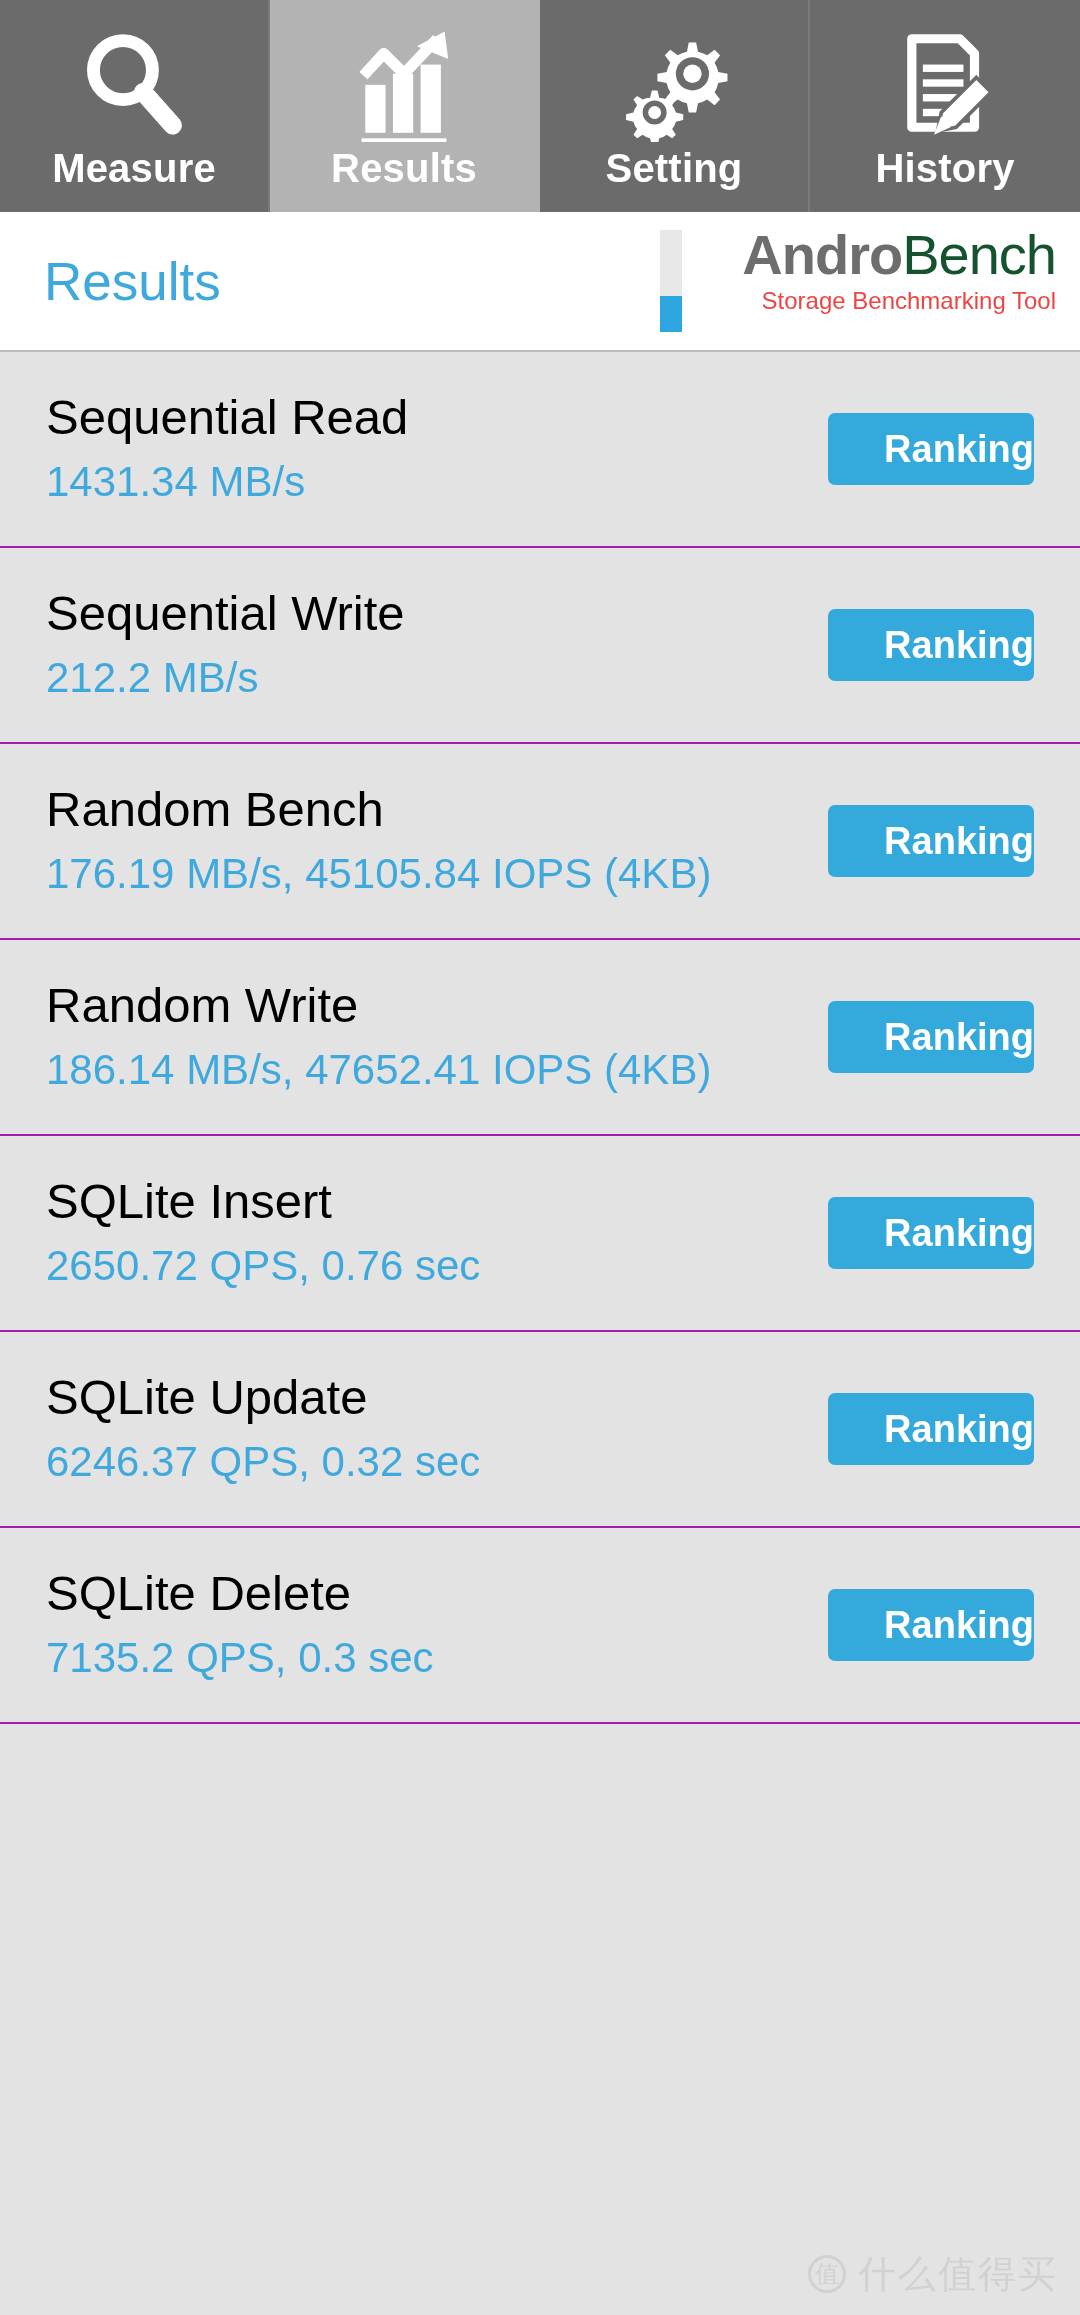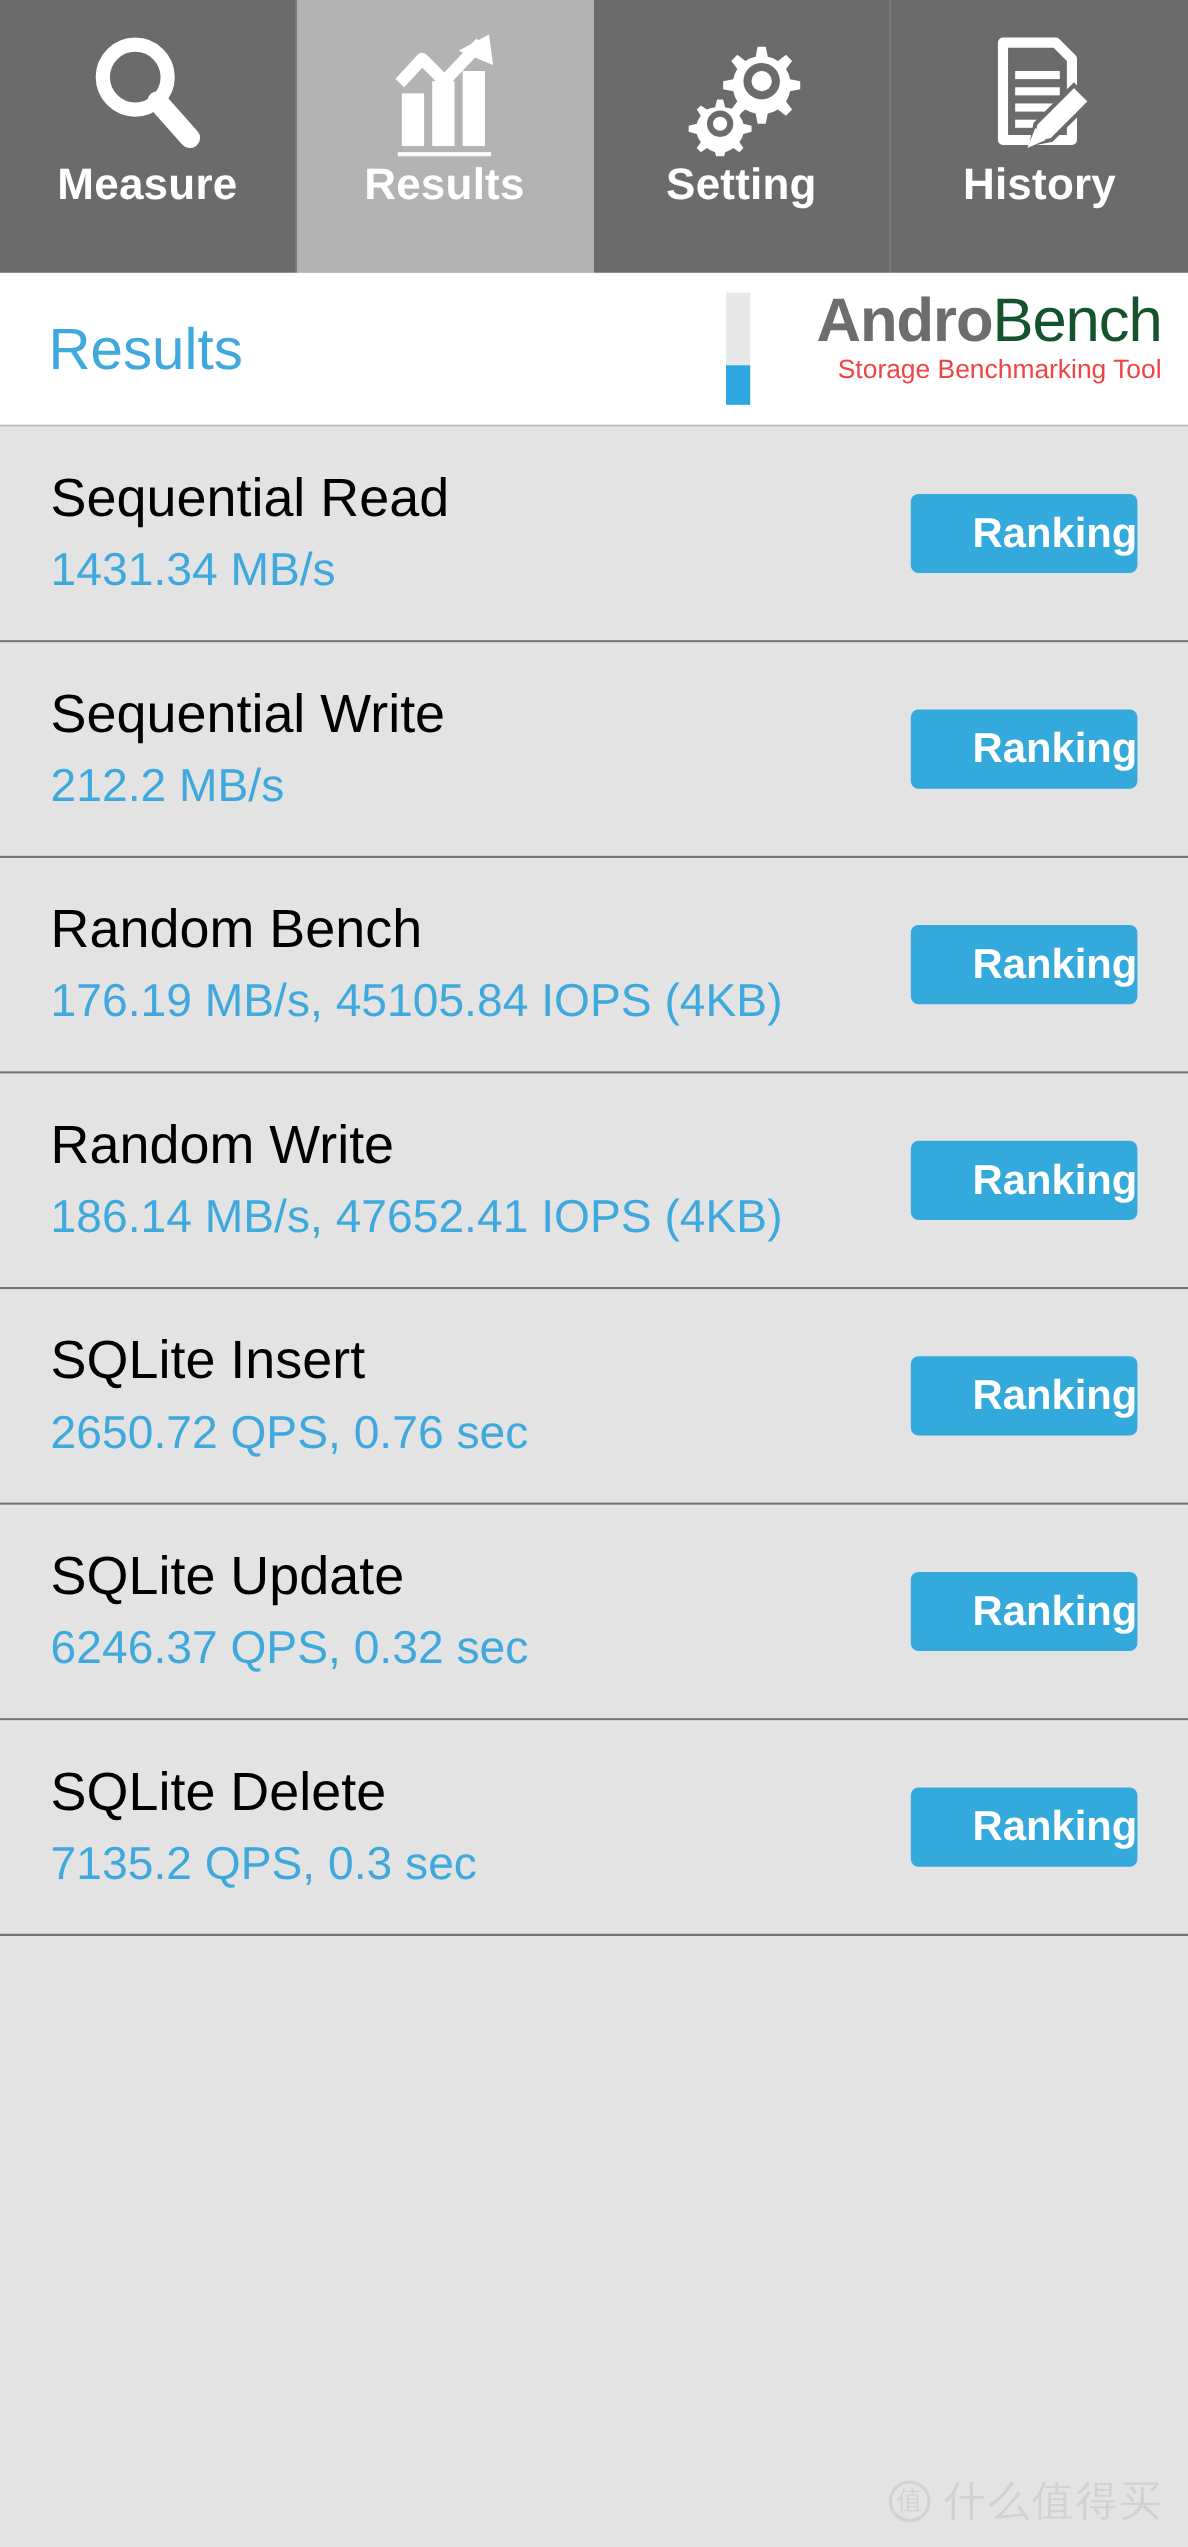--- a/index.html
+++ b/index.html
@@ -16,21 +16,21 @@
     position: relative;
     width: 1080px;
     height: 2315px;
     background: #e3e3e3;
   }
 
   
   .tabbar {
     display: flex;
     width: 1080px;
-    height: 248px;
+    height: 212px;
     background: #6b6b6b;
   }
   .tab {
     flex: 1 1 25%;
     background: #6b6b6b;
     position: relative;
     display: flex;
     flex-direction: column;
     align-items: center;
     justify-content: flex-start;
@@ -111,21 +111,21 @@
 
   
   .results-list {
     width: 1080px;
     background: #e3e3e3;
   }
   .result-row {
     position: relative;
     height: 196px;
     background: #e3e3e3;
-    border-bottom: 2px solid #737373;
+    border-bottom: 2px solid #a21caf;
     display: flex;
     align-items: center;
     justify-content: space-between;
     padding: 0 46px 0 46px;
   }
   .result-info {
     display: flex;
     flex-direction: column;
     justify-content: center;
   }

